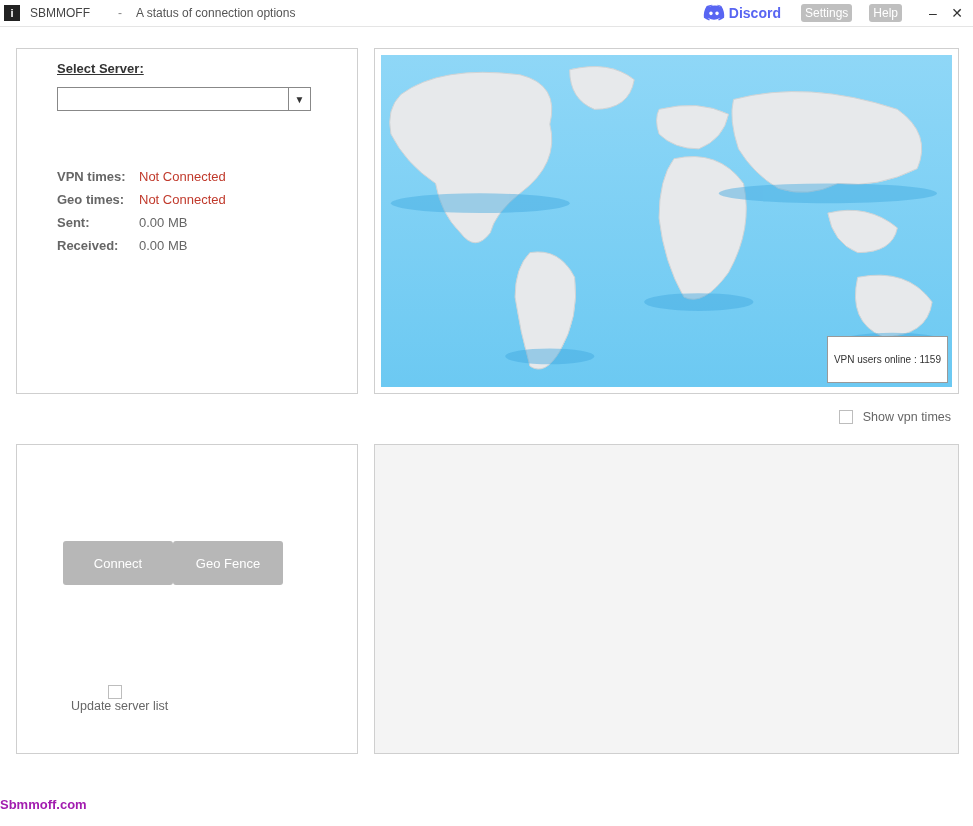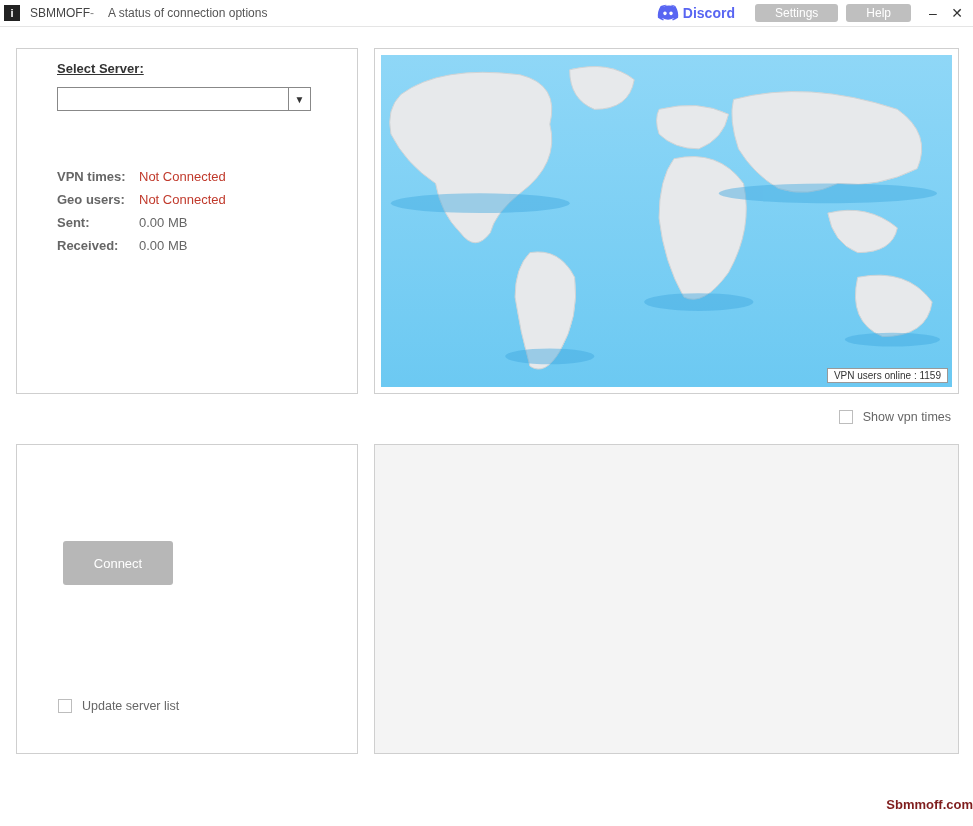--- a/index.html
+++ b/index.html
@@ -25,34 +25,34 @@
     width: 16px; height: 16px;
     background: #222;
     color: #fff;
     font-size: 11px;
     font-weight: bold;
     display: flex;
     align-items: center;
     justify-content: center;
     margin-right: 10px;
   }
-  .titlebar .app-name { font-weight: 500; margin-right: 0; }
+  .titlebar .app-name { font-weight: 500; margin-right: 28px; }
   .titlebar .dash { margin-right: 14px; color: #888; }
   .titlebar .tagline { color: #555; }
   .titlebar .spacer { flex: 1; }
   .discord {
     display: flex; align-items: center;
     color: #5865F2; font-weight: 700; font-size: 14px;
     margin-right: 20px; cursor: pointer;
   }
   .discord svg { width: 22px; height: 22px; margin-right: 4px; }
   .badge-btn {
     background: #bfbfbf; color: #fff;
-    border-radius: 3px; padding: 2px 20px;
-    font-size: 12px; margin-right: 8px; cursor: pointer;
+    border-radius: 3px; padding: 2px 4px;
+    font-size: 12px; margin-right: 17px; cursor: pointer;
   }
   .win-btn {
     width: 20px; text-align: center; font-size: 14px;
     color: #333; cursor: pointer; margin-left: 4px;
   }
   .hr { height: 1px; background: #e5e5e5; }
 
   
   .content {
     position: absolute;
@@ -109,21 +109,21 @@
   
   .map-area {
     width: 100%; height: 100%;
     background: linear-gradient(#8fd7f7, #6cc9f2);
     position: relative; overflow: hidden;
   }
   .map-area svg { position: absolute; inset: 0; width: 100%; height: 100%; }
   .map-badge {
     position: absolute; right: 4px; bottom: 4px;
     background: #fff; border: 1px solid #999;
-    font-size: 10px; padding: 1px 6px; color: #333;
+    font-size: 10px; padding: 17px 6px; color: #333;
   }
 
   
   .chk-row {
     display: flex; align-items: center; font-size: 12.5px; color: #666;
     cursor: pointer;
   }
   .chk {
     width: 14px; height: 14px; border: 1px solid #bdbdbd;
     margin-right: 10px; background: #fff;
@@ -139,27 +139,27 @@
     display: flex; 
   }
   .act-btn {
     width: 110px; height: 44px;
     background: #b7b7b7; color: #fff;
     border-radius: 3px; border: none;
     font-size: 13px; cursor: pointer;
     display: flex; align-items: center; justify-content: center;
   }
   #chk-update {
-    position: absolute; left: 41px; bottom: 40px;
+    position: absolute; left: 54px; bottom: 40px; flex-direction: column;
   }
 
   
   .footer {
     position: absolute; left: 0; right: 0; bottom: 14px;
-    text-align: right; font-size: 13px; color: #7f1d1d; font-weight: 600;
+    text-align: left; font-size: 13px; color: #a21caf; font-weight: 600;
   }
 </style>
 </head>
 <body>
 
 <div class="titlebar">
   <div class="app-icon">i</div>
   <span class="app-name">SBMMOFF</span>
   <span class="dash">-</span>
   <span class="tagline">A status of connection options</span>
@@ -185,21 +185,21 @@
       <div class="ss-body"></div>
       <div class="ss-arrow">▼</div>
     </div>
 
     <div class="stats">
       <div class="row">
         <span class="lbl">VPN times:</span>
         <span class="val-red">Not Connected</span>
       </div>
       <div class="row">
-        <span class="lbl">Geo users:</span>
+        <span class="lbl">Geo times:</span>
         <span class="val-red">Not Connected</span>
       </div>
       <div class="row">
         <span class="lbl">Sent:</span>
         <span class="val">0.00 MB</span>
       </div>
       <div class="row">
         <span class="lbl">Received:</span>
         <span class="val">0.00 MB</span>
       </div>
@@ -245,20 +245,21 @@
   <div id="show-times">
     <div class="chk-row">
       <div class="chk"></div>
       <span>Show vpn times</span>
     </div>
   </div>
 
   <div id="p-act" class="panel">
     <div class="act-btns">
       <button class="act-btn">Connect</button>
+      <button class="act-btn">Geo Fence</button>
     </div>
     <div id="chk-update" class="chk-row">
       <div class="chk"></div>
       <span>Update server list</span>
     </div>
   </div>
 
   <div id="p-log" class="panel"></div>
 
 </div>

